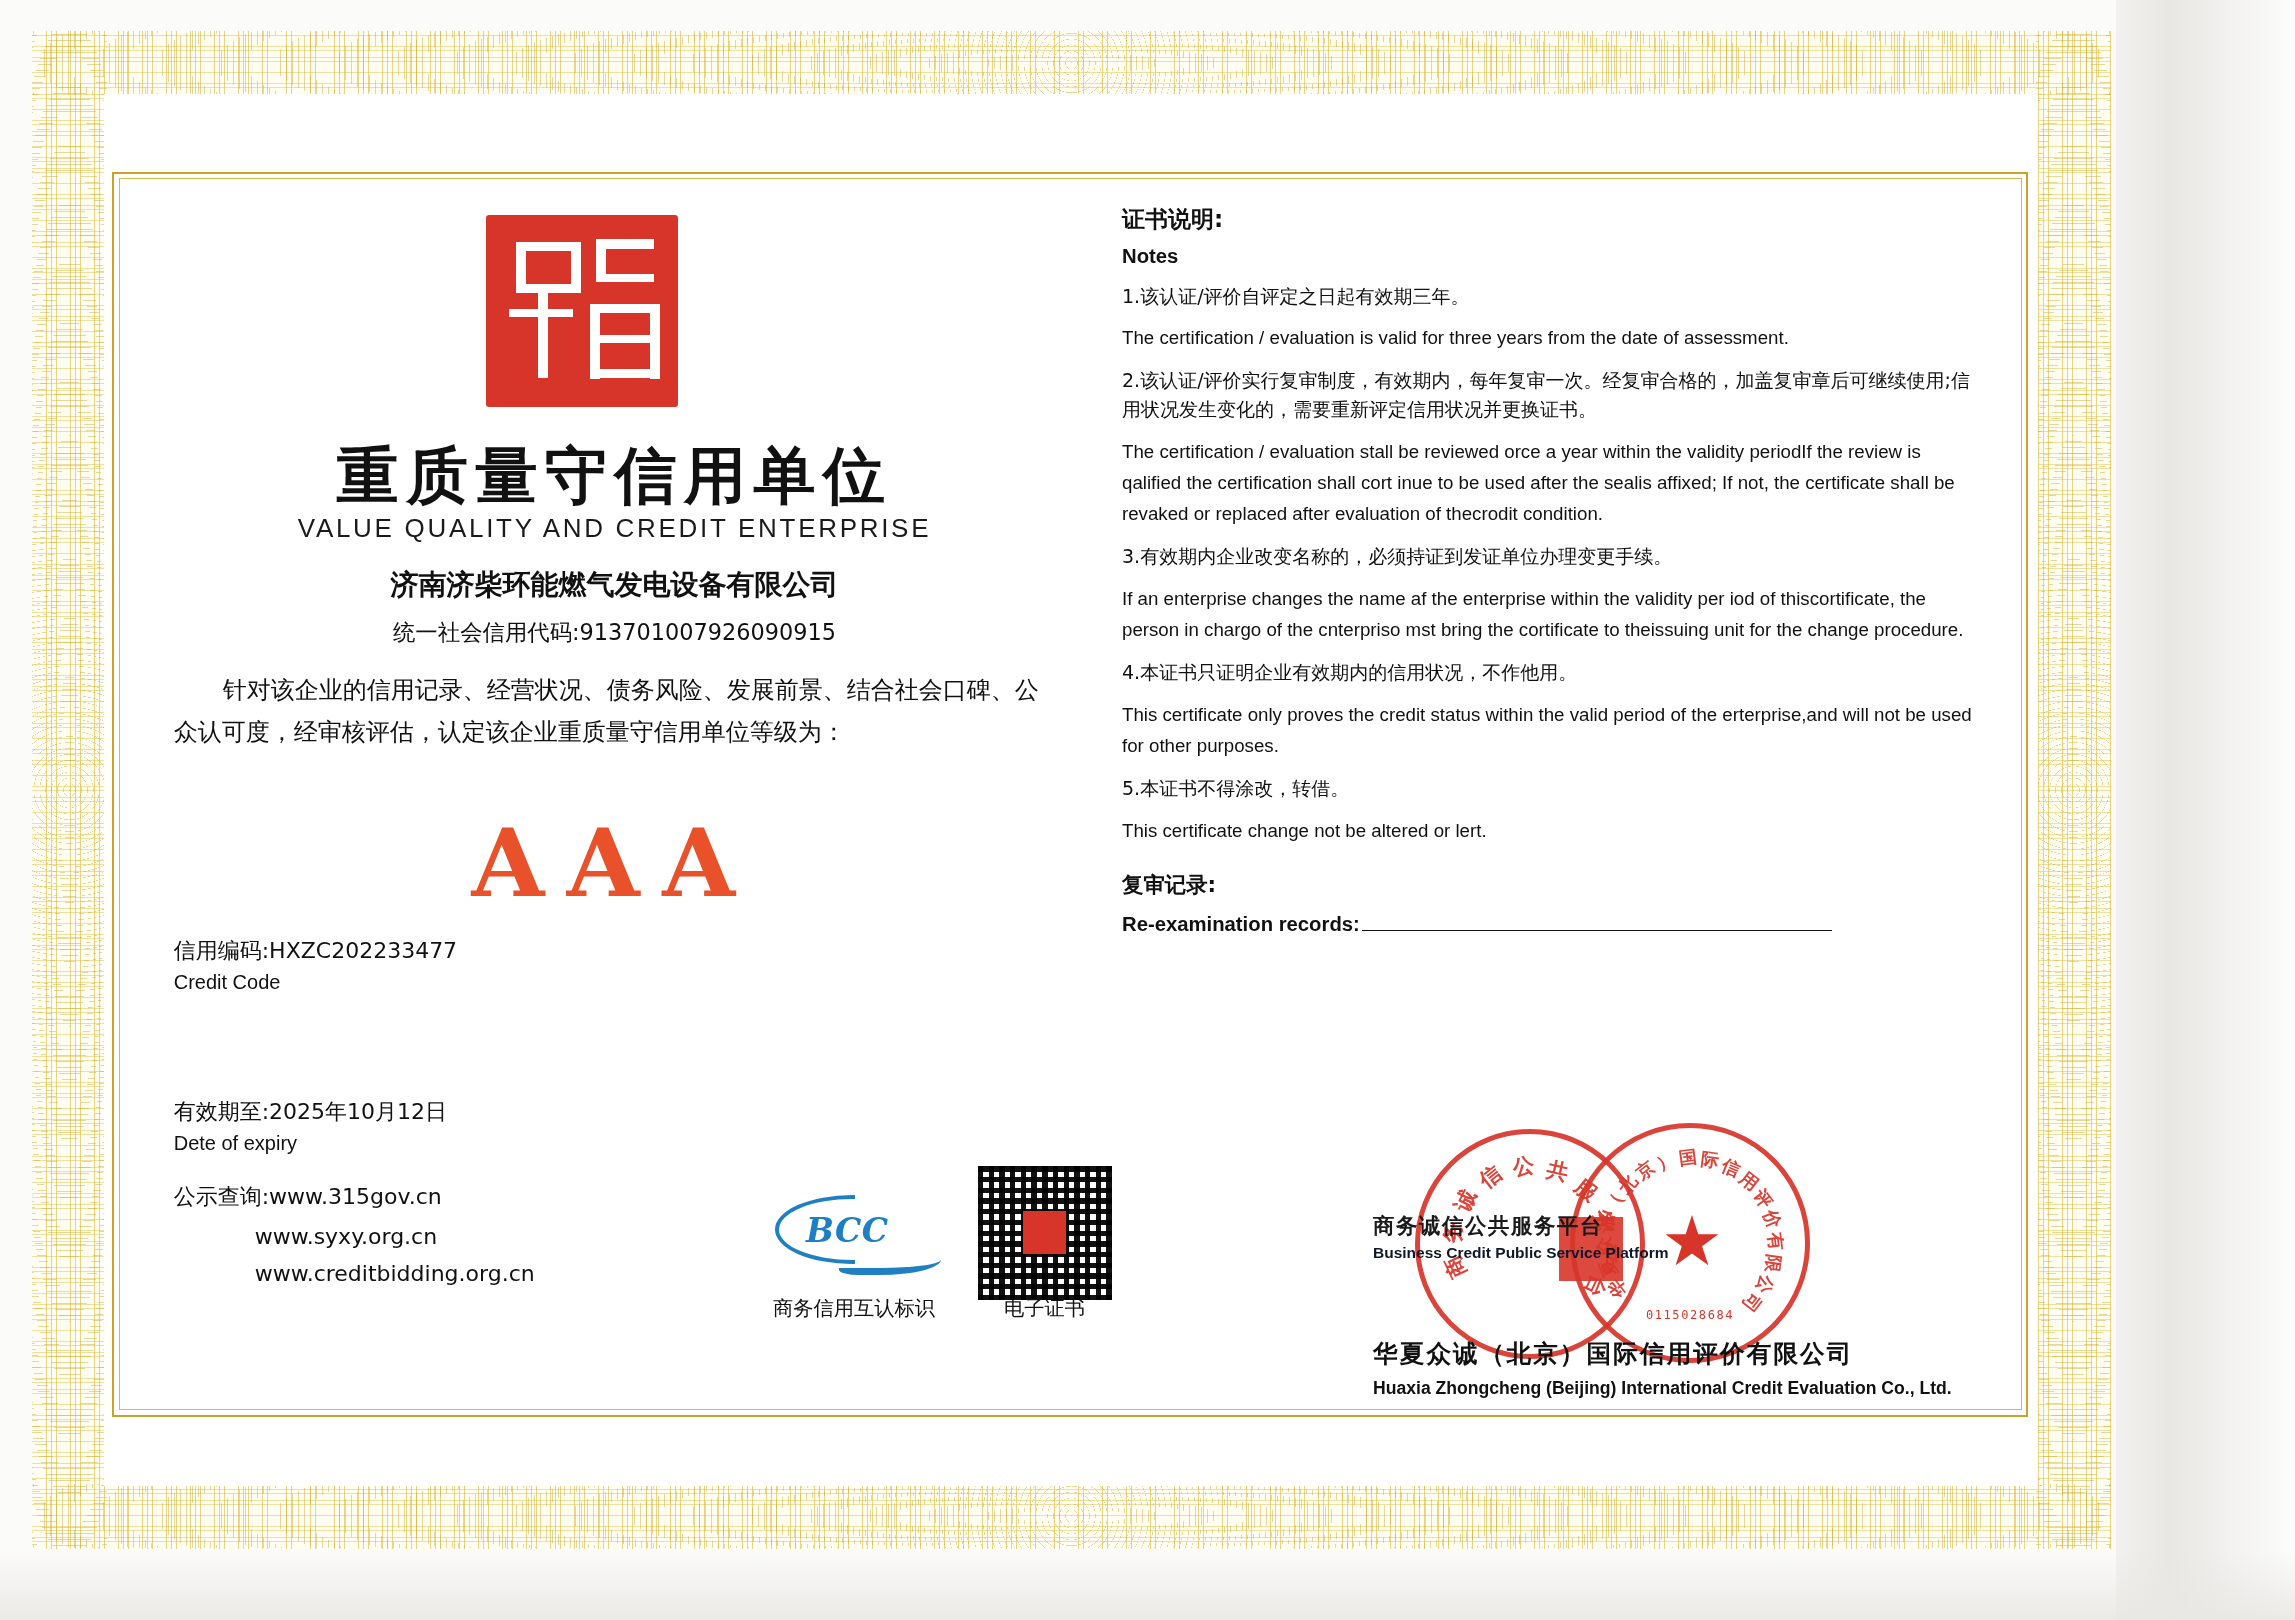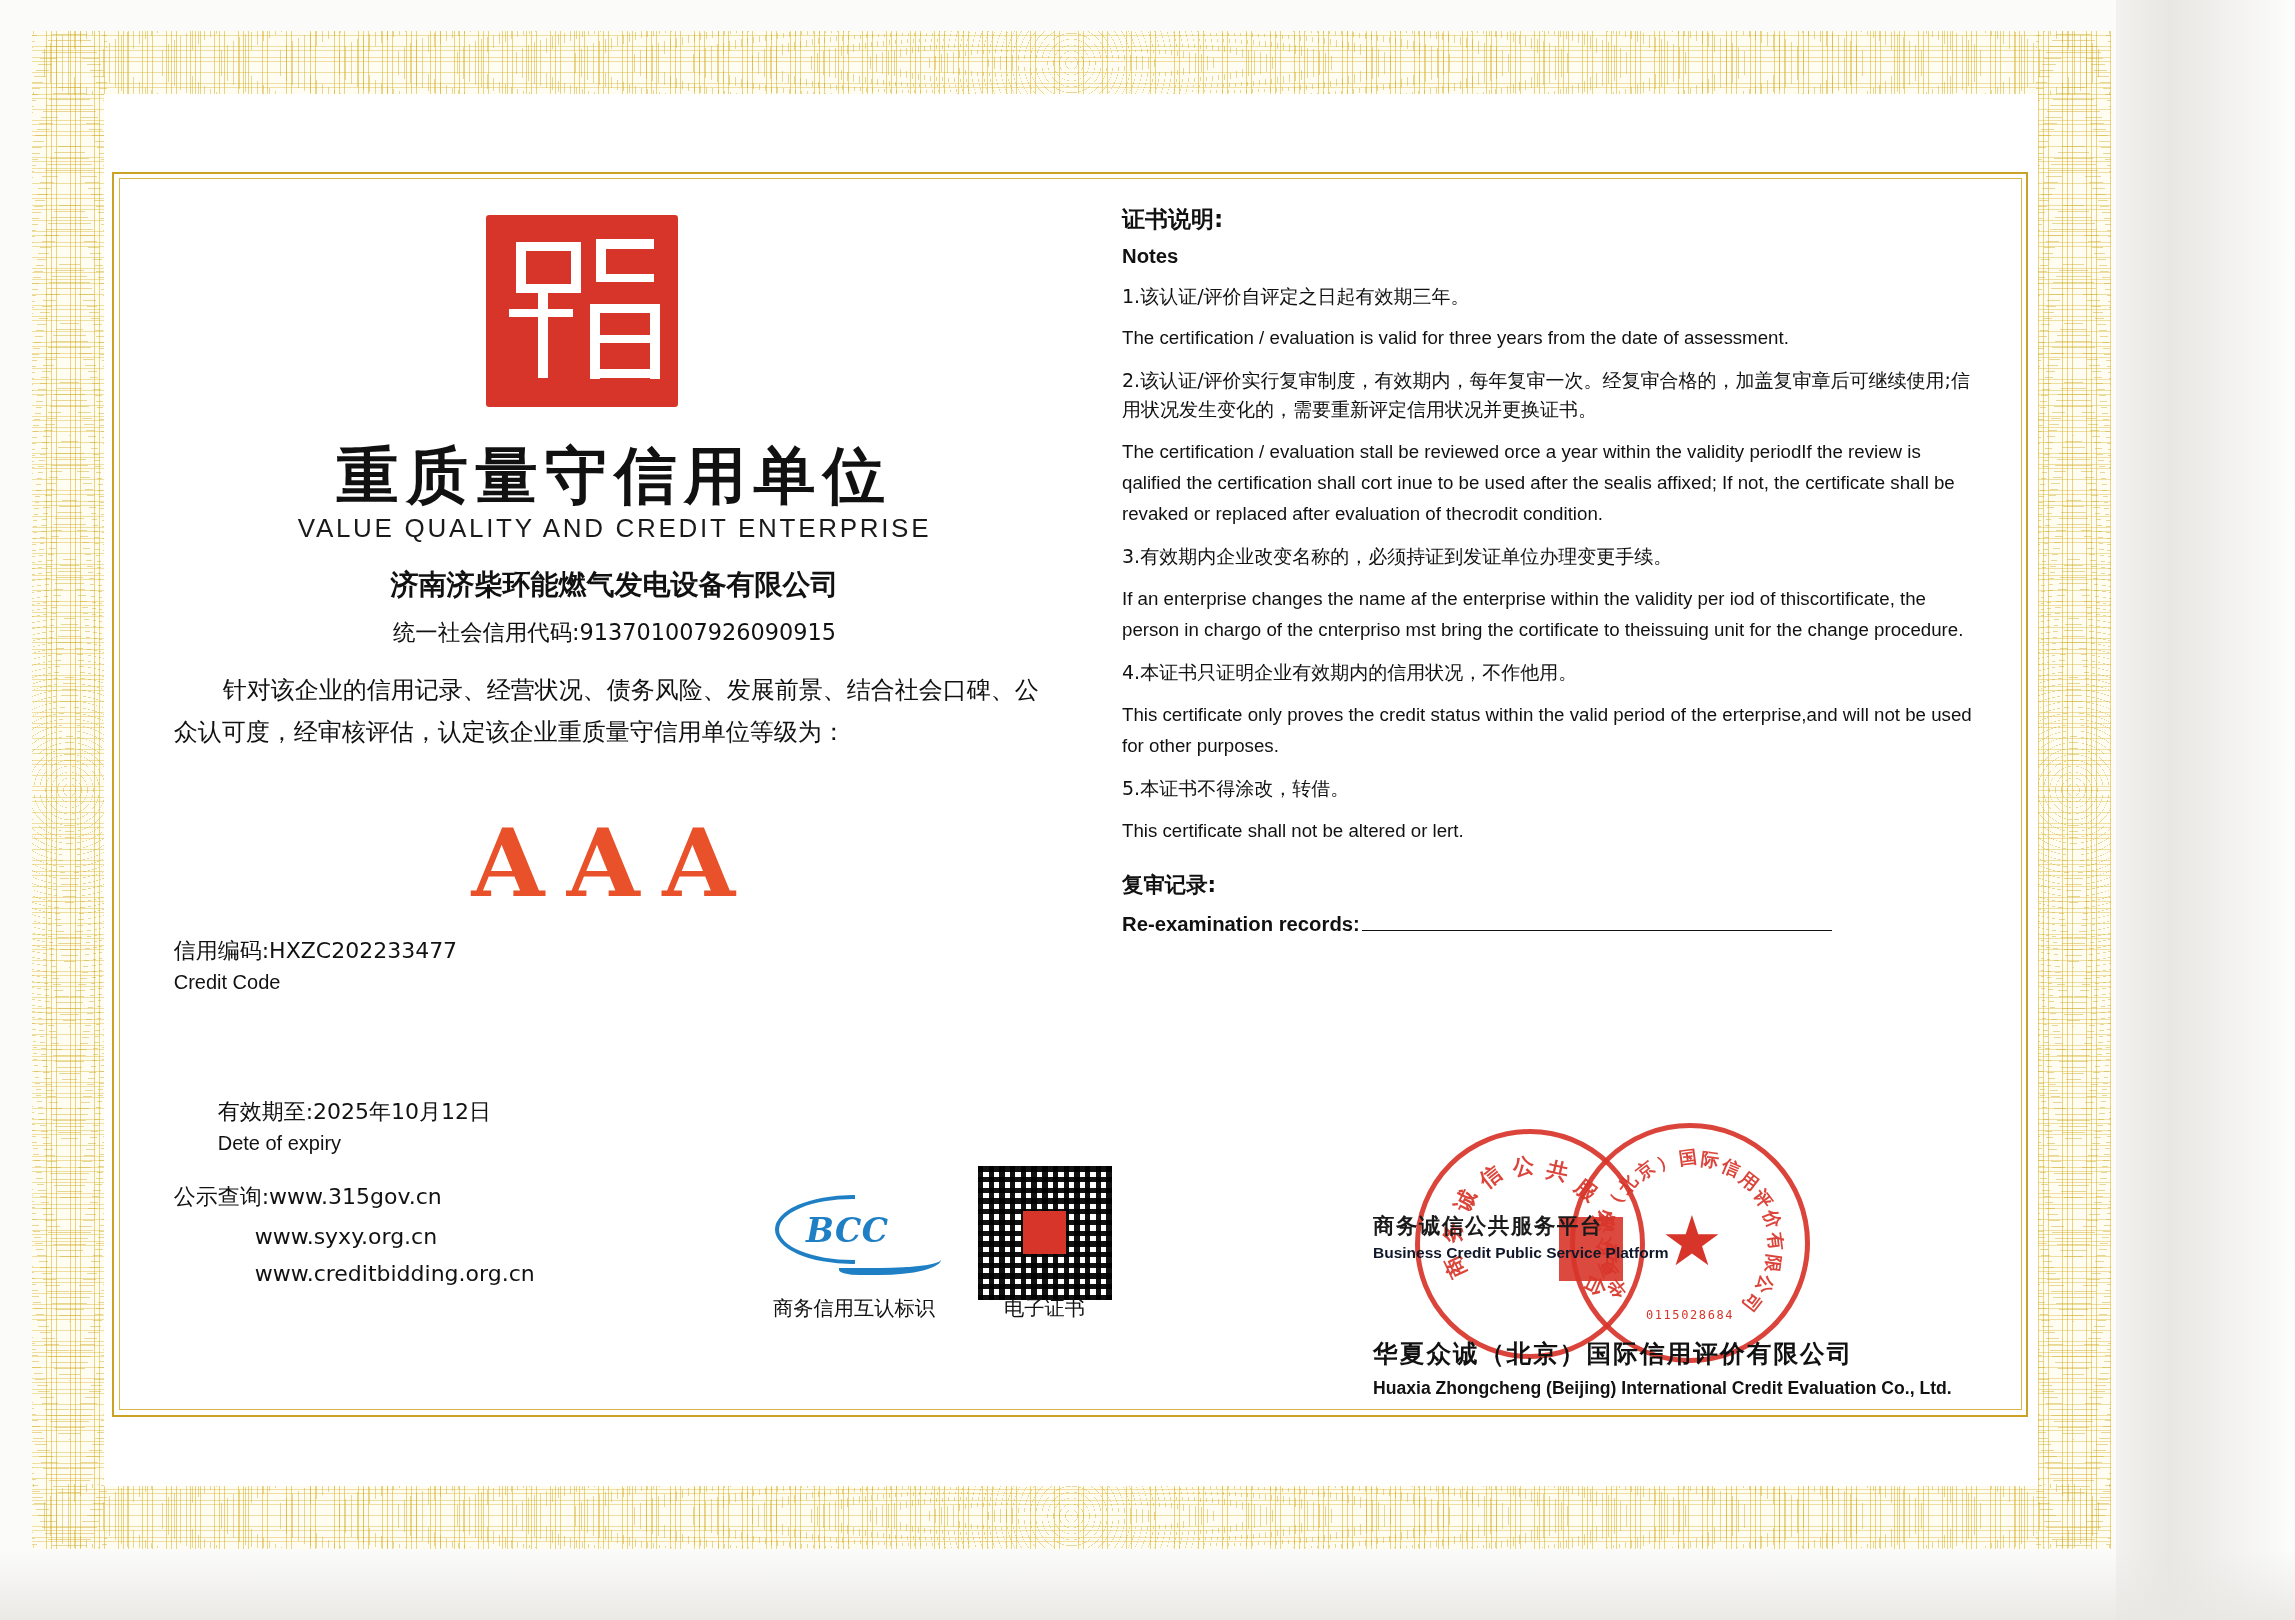--- a/index.html
+++ b/index.html
@@ -183,21 +183,21 @@
     color: #111111;
     white-space: nowrap;
   }
   .field-line2 {
     font-size: 20px;
     color: #111111;
     margin-top: 5.3px;
   }
   #field-credit-code { top: 732px; }
   #field-issue-date  { top: 812px; }
-  #field-expiry      { top: 893px; margin-left: 44px; }
+  #field-expiry      { top: 893px; }
 
   #public-query {
     position: absolute;
     left: 18.7px; top: 978px;
     width: 695px;
   }
   #public-query .pq-line {
     font-family: "DejaVu Sans", sans-serif;
     font-size: 22px;
     color: #111111;
@@ -511,21 +511,21 @@
       <div class="note-cn">2.该认证/评价实行复审制度，有效期内，每年复审一次。经复审合格的，加盖复审章后可继续使用;信用状况发生变化的，需要重新评定信用状况并更换证书。</div>
       <div class="note-en">The certification / evaluation stall be reviewed orce a year within the validity periodIf the review is qalified the certification shall cort inue to be used after the sealis affixed; If not, the certificate shall be revaked or replaced after evaluation of thecrodit condition.</div>
 
       <div class="note-cn">3.有效期内企业改变名称的，必须持证到发证单位办理变更手续。</div>
       <div class="note-en">If an enterprise changes the name af the enterprise within the validity per iod of thiscortificate, the person in chargo of the cnterpriso mst bring the cortificate to theissuing unit for the change procedure.</div>
 
       <div class="note-cn">4.本证书只证明企业有效期内的信用状况，不作他用。</div>
       <div class="note-en">This certificate only proves the credit status within the valid period of the erterprise,and will not be used for other purposes.</div>
 
       <div class="note-cn">5.本证书不得涂改，转借。</div>
-      <div class="note-en">This certificate shall not be altered or lert.</div>
+      <div class="note-en">This certificate change not be altered or lert.</div>
 
       <div id="reexam-cn">复审记录:</div>
       <div id="reexam-en-row">
         <div id="reexam-en">Re-examination records:</div>
         <div id="reexam-rule"></div>
       </div>
     </div>
 
     <div id="stamp-area">
       <div class="round-stamp" id="stamp-left">

